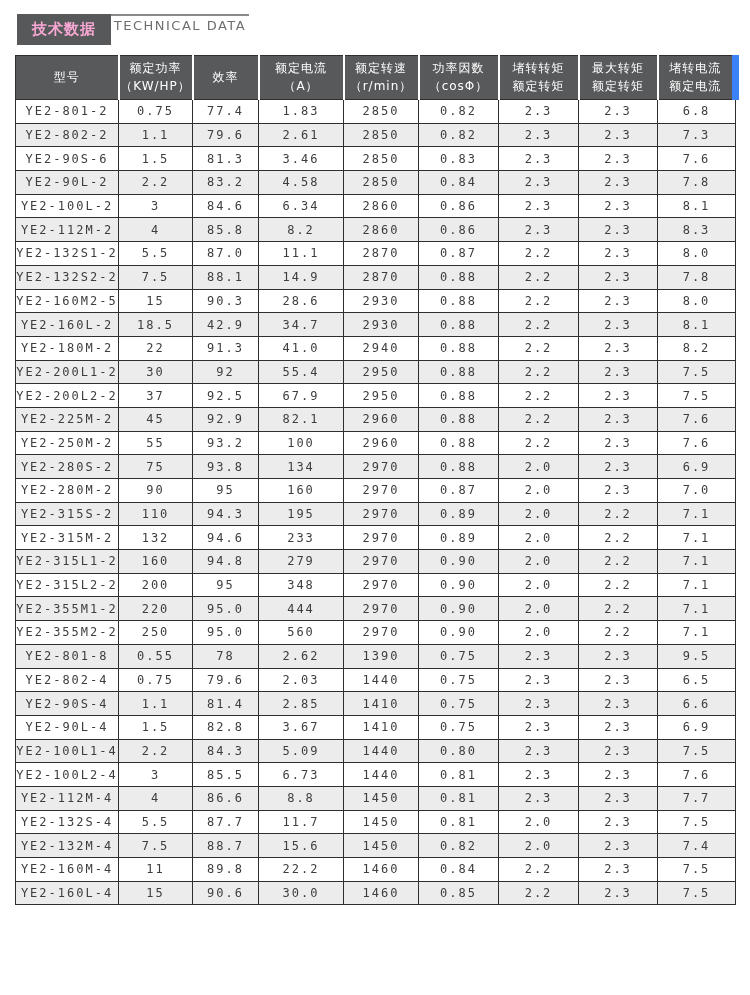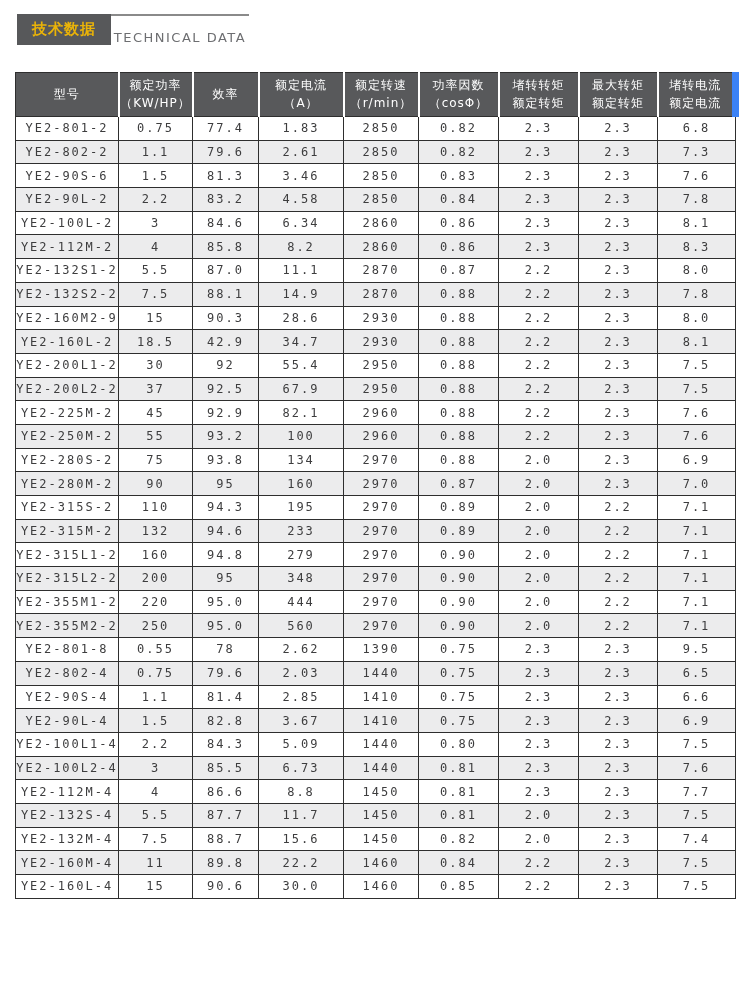--- a/index.html
+++ b/index.html
@@ -16,53 +16,53 @@
   .tech-header {
     position: absolute;
     left: 17px;
     top: 14px;
     width: 716px;
     display: flex;
     align-items: stretch;
   }
   .title-box {
     background: #57585a;
-    color: #eab308;
+    color: #f9a8d4;
     width: 94px;
     height: 31px;
     display: flex;
     align-items: center;
     justify-content: center;
     font-size: 15px;
     font-weight: bold;
     letter-spacing: 1px;
     flex: 0 0 auto;
   }
   .title-right {
     flex: 0 0 auto;
     width: 138px;
     border-top: 2px solid #8a8a8a;
     display: flex;
-    align-items: flex-end;
+    align-items: flex-start;
     justify-content: center;
     height: 31px;
   }
   .title-en {
     color: #6d6e71;
     font-size: 13px;
     letter-spacing: 1.5px;
     white-space: nowrap;
     padding-top: 2px;
   }
 
   
   .table-wrap {
     position: absolute;
     left: 15px;
-    top: 72px;
+    top: 55px;
     width: 720px;
   }
   table {
     width: 720px;
     border-collapse: collapse;
     table-layout: fixed;
   }
   thead th {
     background: #58595b;
     color: #ffffff;
@@ -224,40 +224,51 @@
           <td>7.5</td>
           <td>88.1</td>
           <td>14.9</td>
           <td>2870</td>
           <td>0.88</td>
           <td>2.2</td>
           <td>2.3</td>
           <td>7.8</td>
         </tr>
         <tr>
-          <td>YE2-160M2-9</td>
+          <td>YE2-160M2-5</td>
           <td>15</td>
           <td>90.3</td>
           <td>28.6</td>
           <td>2930</td>
           <td>0.88</td>
           <td>2.2</td>
           <td>2.3</td>
           <td>8.0</td>
         </tr>
         <tr>
           <td>YE2-160L-2</td>
           <td>18.5</td>
           <td>42.9</td>
           <td>34.7</td>
           <td>2930</td>
           <td>0.88</td>
           <td>2.2</td>
           <td>2.3</td>
           <td>8.1</td>
+        </tr>
+        <tr>
+          <td>YE2-180M-2</td>
+          <td>22</td>
+          <td>91.3</td>
+          <td>41.0</td>
+          <td>2940</td>
+          <td>0.88</td>
+          <td>2.2</td>
+          <td>2.3</td>
+          <td>8.2</td>
         </tr>
         <tr>
           <td>YE2-200L1-2</td>
           <td>30</td>
           <td>92</td>
           <td>55.4</td>
           <td>2950</td>
           <td>0.88</td>
           <td>2.2</td>
           <td>2.3</td>

